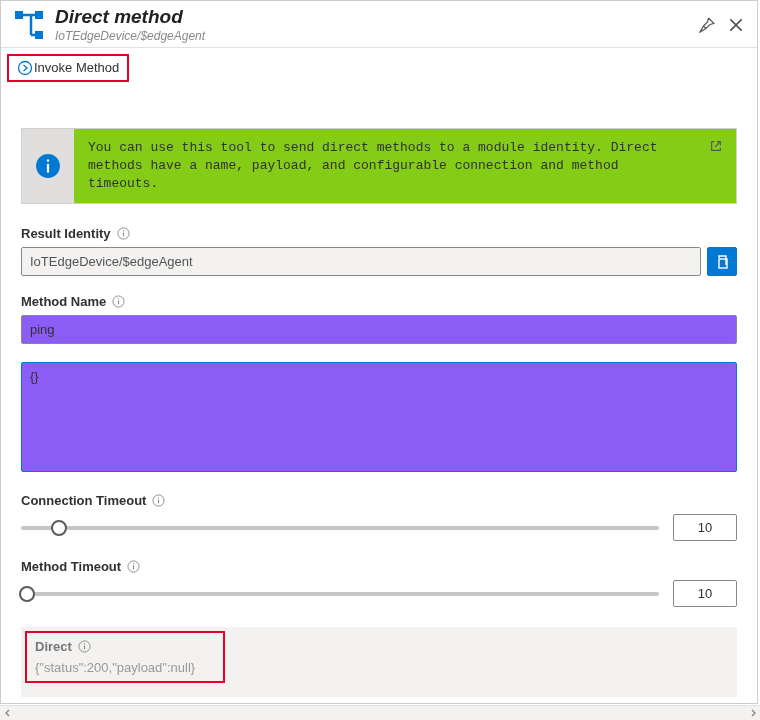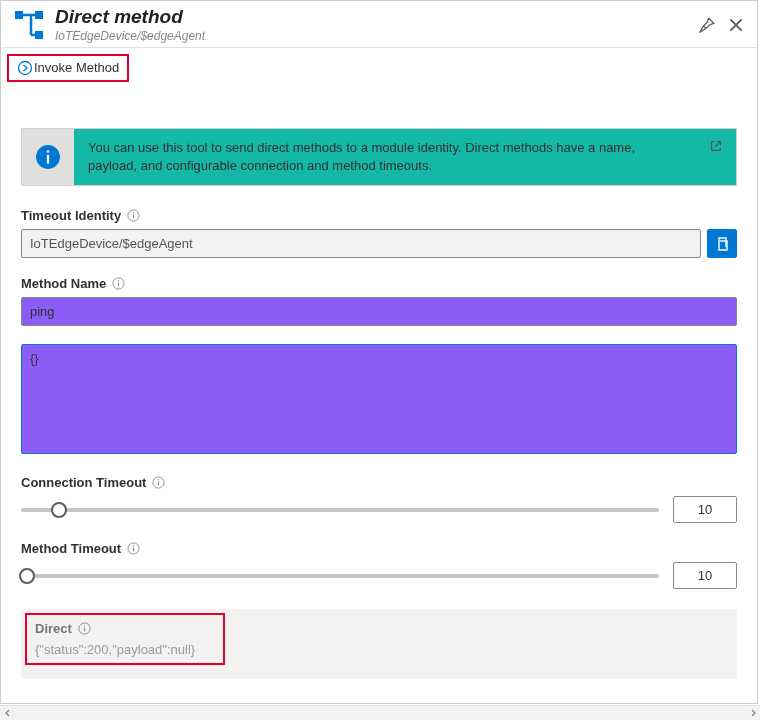--- a/index.html
+++ b/index.html
@@ -58,22 +58,23 @@
   .content {
     padding: 40px 20px 10px 20px;
     overflow-y:auto;
     flex:1;
   }
 
   .info-box {
     display:flex;
     align-items:stretch;
     border:1px solid #d2d0ce;
-    background:#14b8a6;
+    background:#84cc16;
     margin-bottom:22px;
+    font-family:Liberation Mono, monospace;
   }
   .info-icon-wrap {
     width:52px;
     background:#e1dfdd;
     display:flex;
     align-items:center;
     justify-content:center;
   }
   .info-icon-wrap svg { width:26px; height:26px; }
   .info-text { flex:1; padding:10px 14px; font-size:13px; color:#323130; line-height:1.4;}
@@ -221,21 +222,21 @@
       <div class="info-text">You can use this tool to send direct methods to a module identity. Direct methods have a name, payload, and configurable connection and method timeouts.</div>
       <div class="info-ext">
         <svg viewBox="0 0 16 16">
             <path d="M6 3 H3 V13 H13 V10 M9 3 H13 V7 M13 3 L7 9" stroke="currentColor" stroke-width="1.3" fill="none"></path>
           </svg>
       </div>
     </div>
 
     <div class="field">
       <div class="field-label">
-        <span>Timeout Identity</span>
+        <span>Result Identity</span>
         <svg class="info-glyph" viewBox="0 0 14 14">
             <circle cx="7" cy="7" r="6" stroke="currentColor" fill="none"></circle>
             <rect x="6.4" y="6" width="1.2" height="4" fill="currentColor"></rect>
             <rect x="6.4" y="3.5" width="1.2" height="1.2" fill="currentColor"></rect>
           </svg>
       </div>
       <div class="input-row">
         <input class="text-input readonly" readonly="" value="IoTEdgeDevice/$edgeAgent" style="">
         <div class="copy-btn">
           <svg viewBox="0 0 16 16">

